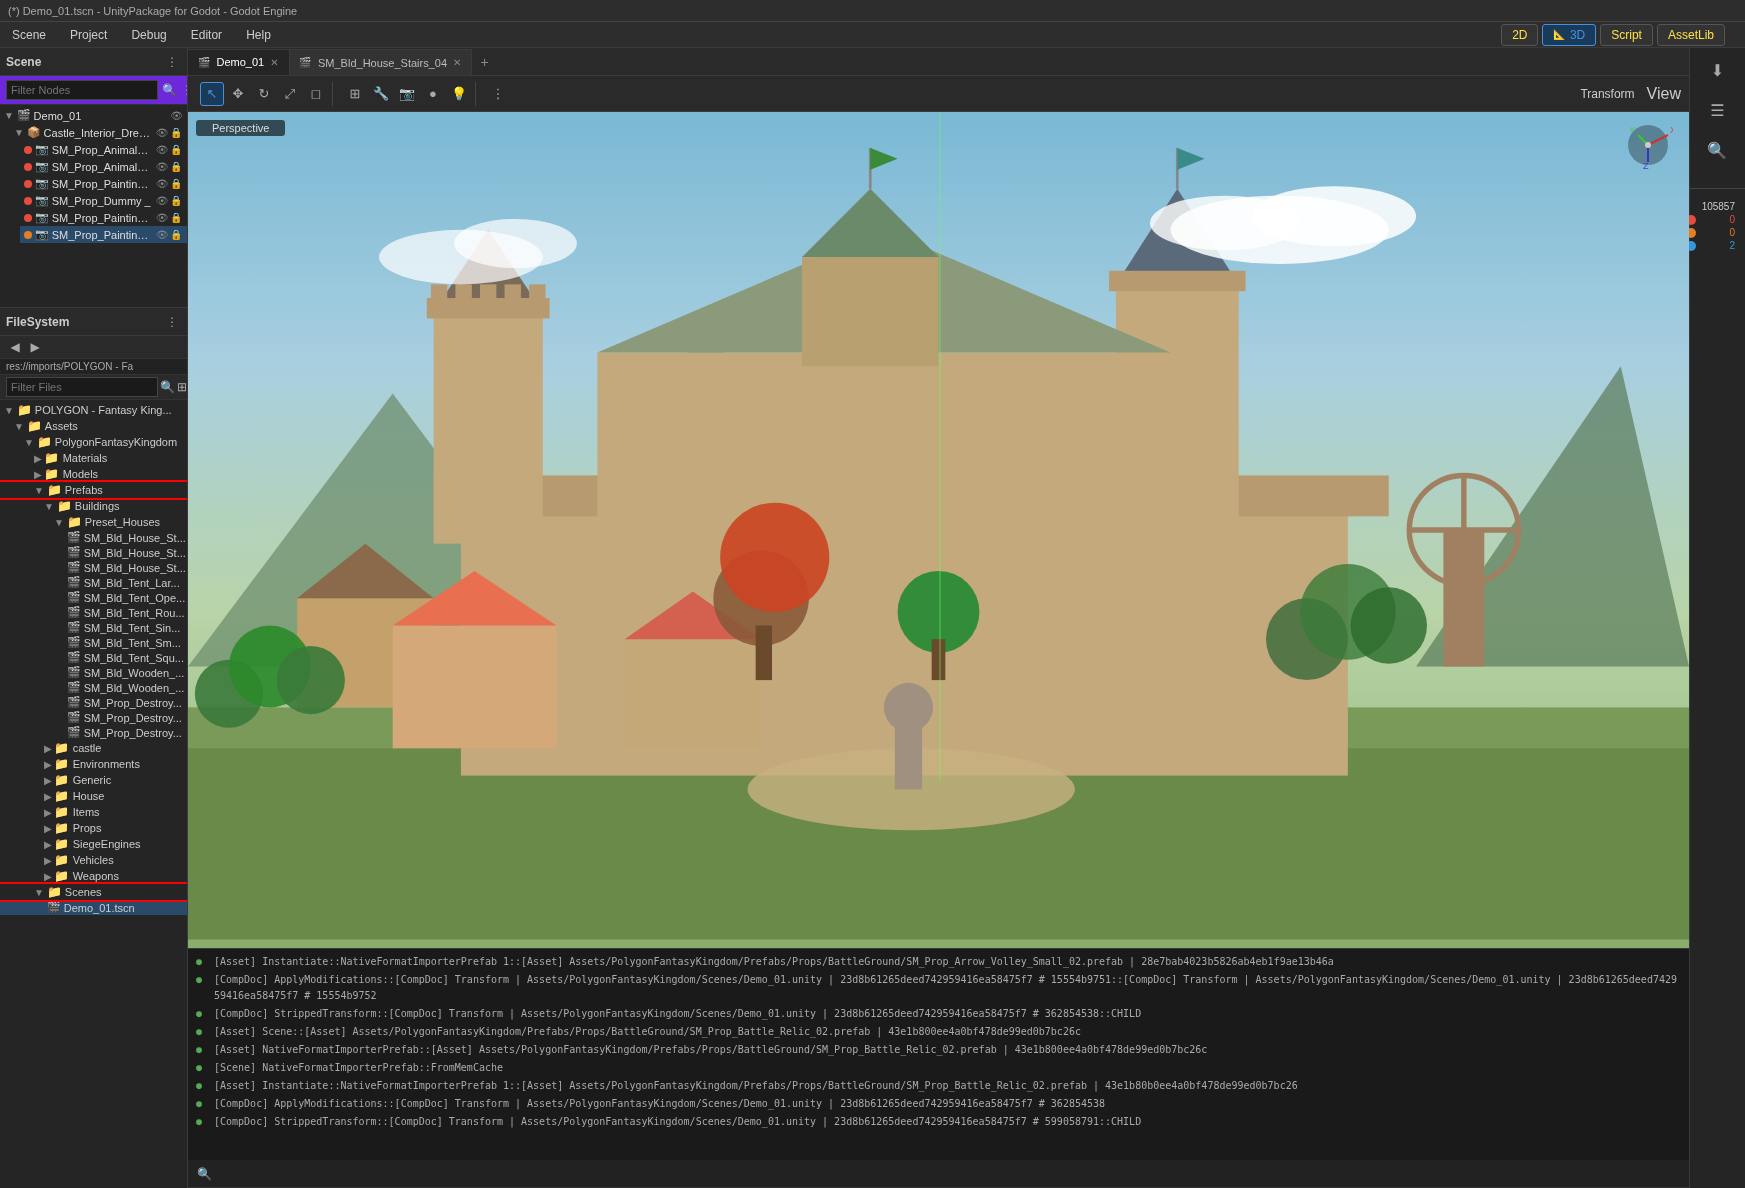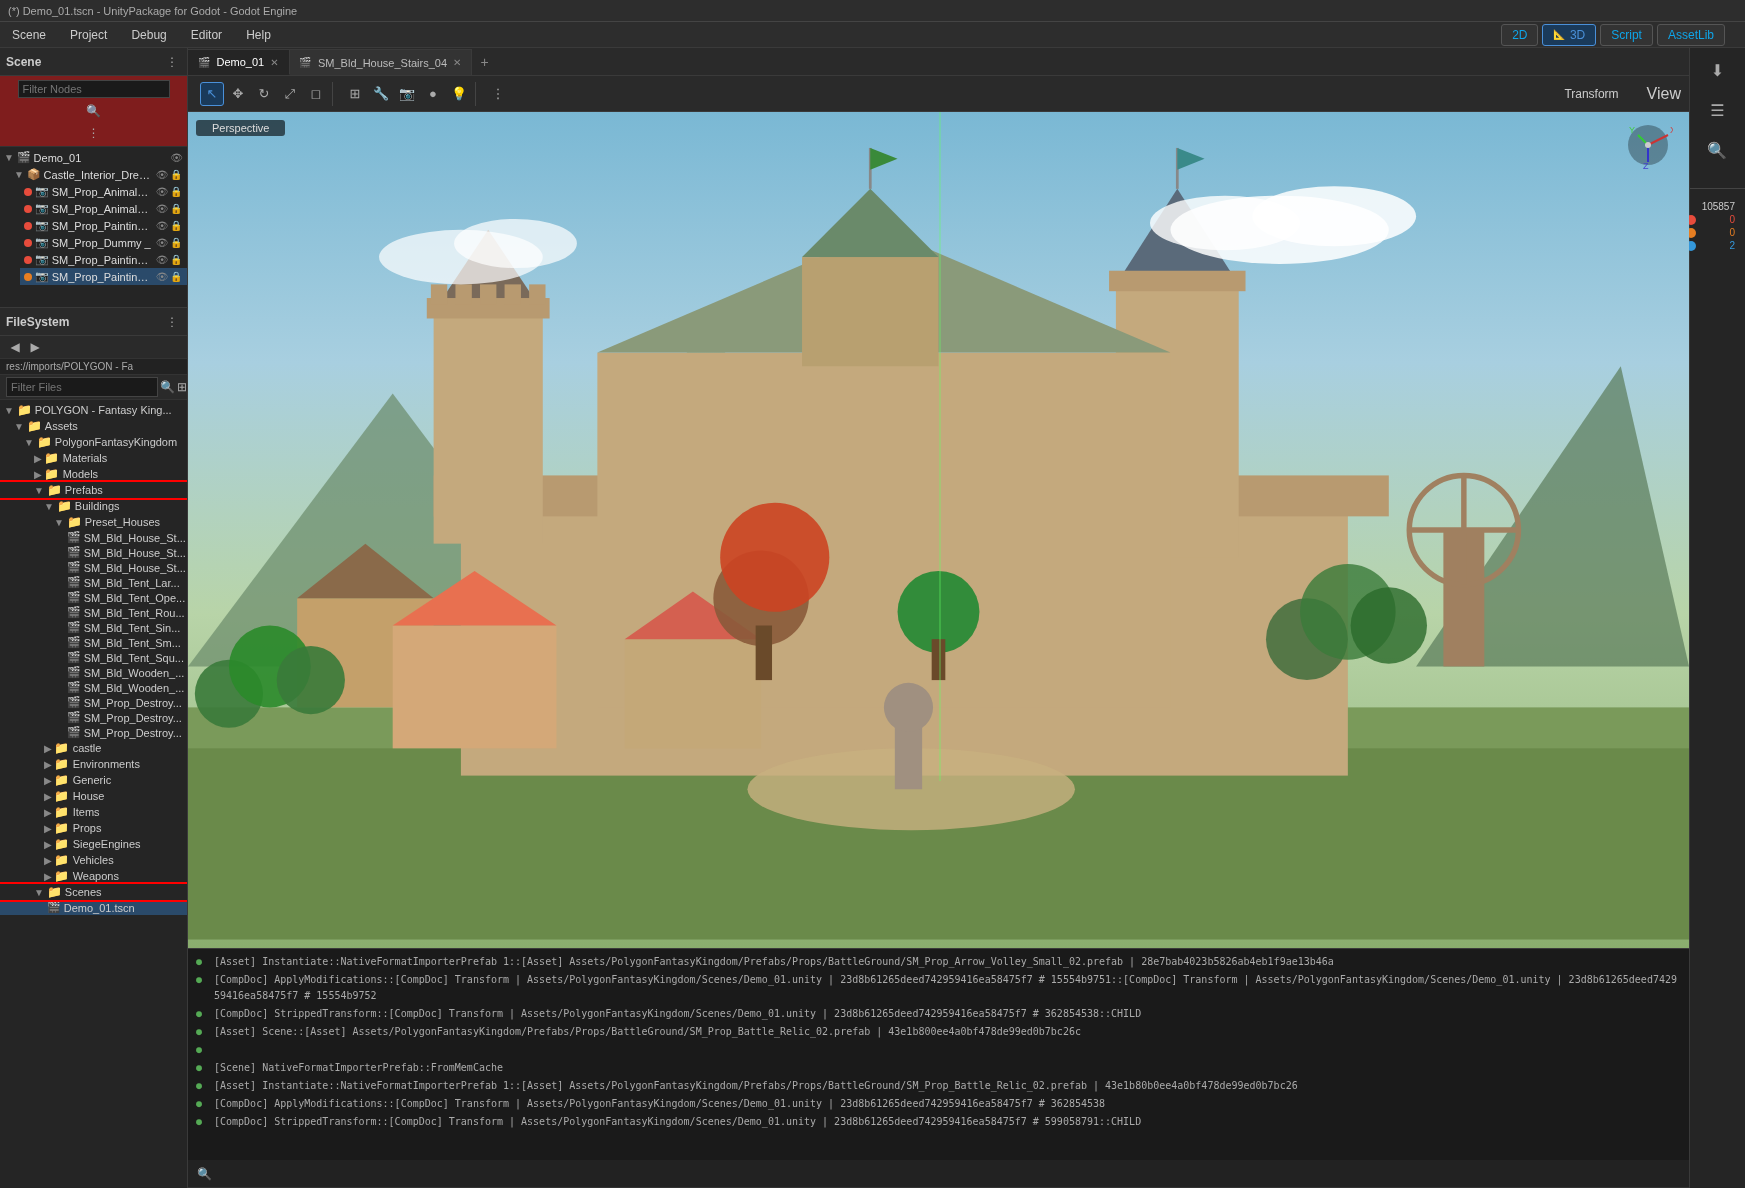--- a/index.html
+++ b/index.html
@@ -79,23 +79,22 @@
       font-size: 12px;
       color: #ccc;
       font-weight: 600;
     }
 
     .scene-toolbar {
       display: flex;
       align-items: center;
       padding: 4px 6px;
       gap: 4px;
-      background: #7f1d1d;
+      background: #6d28d9;
       border-bottom: 1px solid #333;
-      flex-direction: column;
     }
 
     .search-box {
       flex: 1;
       background: #1a1a1a;
       border: 1px solid #444;
       color: #ccc;
       padding: 2px 4px;
       font-size: 11px;
       height: 20px;
@@ -413,21 +412,21 @@
       padding-right: 4px;
     }
     .counter-red { color: #e74c3c; }
     .counter-yellow { color: #e67e22; }
     .counter-blue { color: #3498db; }
 
     .view-mode-btn {
       padding: 3px 10px;
       background: #333;
       border: 1px solid #555;
-      color: #0ea5e9;
+      color: #fde047;
       cursor: pointer;
       font-size: 12px;
       border-radius: 3px;
       display: flex;
       align-items: center;
       gap: 4px;
     }
     .view-mode-btn.active {
       background: #1a3a5a;
       border-color: #4a90d9;
@@ -802,21 +801,21 @@
         <button class="toolbar-btn">⊞</button>
         <button class="toolbar-btn">🔧</button>
         <button class="toolbar-btn">📷</button>
         <button class="toolbar-btn">●</button>
         <button class="toolbar-btn">💡</button>
       </div>
       <div class="toolbar-group" style="border-right:none;">
         <button class="toolbar-btn">⋮</button>
       </div>
       <div class="toolbar-spacer"></div>
-      <div style="display:flex; gap:20px; align-items:center;">
+      <div style="display:flex; gap:4px; align-items:center;">
         <span style="font-size:12px; color:#ccc;">Transform</span>
         <span style="font-size:16px; color:#ccc; margin-left:8px;">View</span>
       </div>
     </div>
 
     <div id="viewport">
       <div class="viewport-scene">
 
         <div style="position:absolute; top:0; left:0; right:0; bottom:0; background: linear-gradient(180deg, #7ab8d4 0%, #a8cfe0 30%, #b8d4a8 60%, #8aad6e 100%);"></div>
 
@@ -935,20 +934,21 @@
         <div class="log-line">
           <span class="log-icon log-green">●</span>
           <span class="log-text">[CompDoc] StrippedTransform::[CompDoc] Transform | Assets/PolygonFantasyKingdom/Scenes/Demo_01.unity | 23d8b61265deed742959416ea58475f7 # 362854538::CHILD</span>
         </div>
         <div class="log-line">
           <span class="log-icon log-green">●</span>
           <span class="log-text">[Asset] Scene::[Asset] Assets/PolygonFantasyKingdom/Prefabs/Props/BattleGround/SM_Prop_Battle_Relic_02.prefab | 43e1b800ee4a0bf478de99ed0b7bc26c</span>
         </div>
         <div class="log-line">
           <span class="log-icon log-green">●</span>
+          <span class="log-text">[Asset] NativeFormatImporterPrefab::[Asset] Assets/PolygonFantasyKingdom/Prefabs/Props/BattleGround/SM_Prop_Battle_Relic_02.prefab | 43e1b800ee4a0bf478de99ed0b7bc26c</span>
         </div>
         <div class="log-line">
           <span class="log-icon log-green">●</span>
           <span class="log-text">[Scene] NativeFormatImporterPrefab::FromMemCache</span>
         </div>
         <div class="log-line">
           <span class="log-icon log-green">●</span>
           <span class="log-text">[Asset] Instantiate::NativeFormatImporterPrefab 1::[Asset] Assets/PolygonFantasyKingdom/Prefabs/Props/BattleGround/SM_Prop_Battle_Relic_02.prefab | 43e1b80b0ee4a0bf478de99ed0b7bc26</span>
         </div>
         <div class="log-line">

